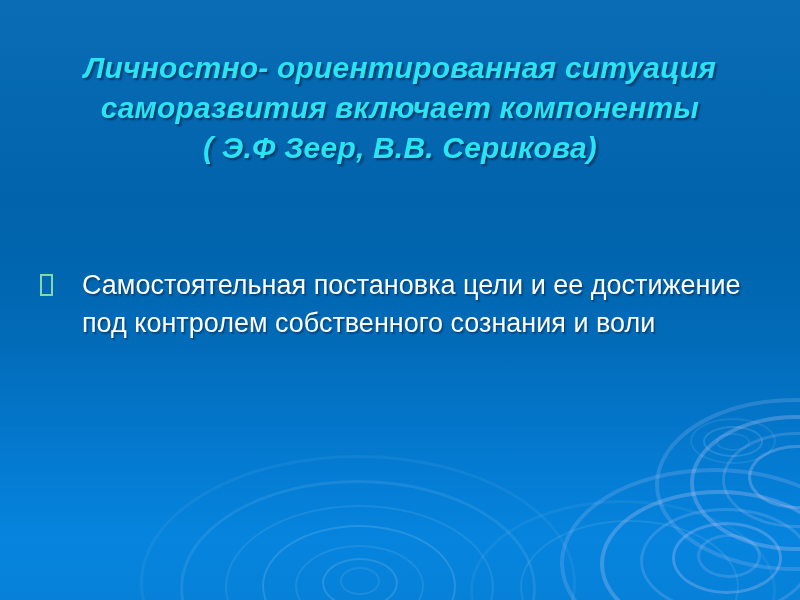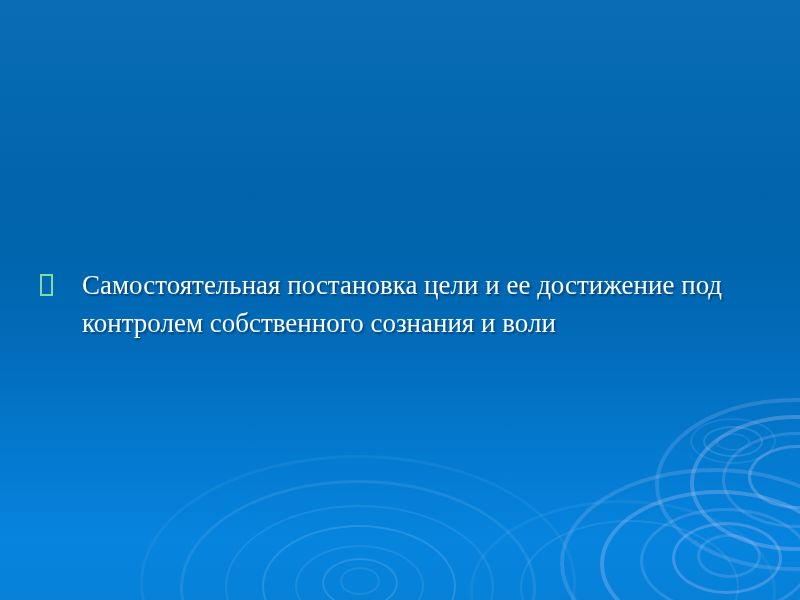--- a/index.html
+++ b/index.html
@@ -60,21 +60,20 @@
     text-shadow: 2px 2px 2px rgba(0,20,50,0.55);
     white-space: pre;
   }
 
   
   #body-block {
     position: absolute;
     left: 40px;
     top: 266px;
     width: 730px;
-    font-family: Liberation Serif, serif;
   }
   .bullet-row {
     display: flex;
     align-items: flex-start;
     margin-bottom: 10px;
   }
   .bullet-glyph {
     flex: 0 0 auto;
     width: 13px;
     height: 22px;
@@ -121,20 +120,25 @@
     <div class="ripple lav2" style="left:640px; top:508px; width:165px; height:100px; border-width:3px;"></div>
     <div class="ripple lav" style="left:672px; top:522px; width:104px; height:66px; border-width:3px;"></div>
     <div class="ripple lav2" style="left:697px; top:534px; width:58px; height:38px; border-width:3px;"></div>
 
     <div class="ripple lav2" style="left:655px; top:398px; width:270px; height:165px; border-width:4px;"></div>
     <div class="ripple lav" style="left:690px; top:415px; width:205px; height:128px; border-width:4px;"></div>
     <div class="ripple lav2" style="left:722px; top:432px; width:143px; height:90px; border-width:3px;"></div>
     <div class="ripple lav" style="left:748px; top:445px; width:92px; height:58px; border-width:3px;"></div>
   </div>
 
+  <div id="title-block">
+    <div class="title-line">Личностно- ориентированная ситуация</div>
+    <div class="title-line">саморазвития включает компоненты</div>
+    <div class="title-line">( Э.Ф Зеер, В.В. Серикова)</div>
+  </div>
 
   <div id="body-block">
     <div class="bullet-row">
       <span class="bullet-glyph"></span>
       <span class="bullet-text">Самостоятельная постановка цели и ее достижение под контролем собственного сознания и воли</span>
     </div>
   </div>
 
 </div>
 

